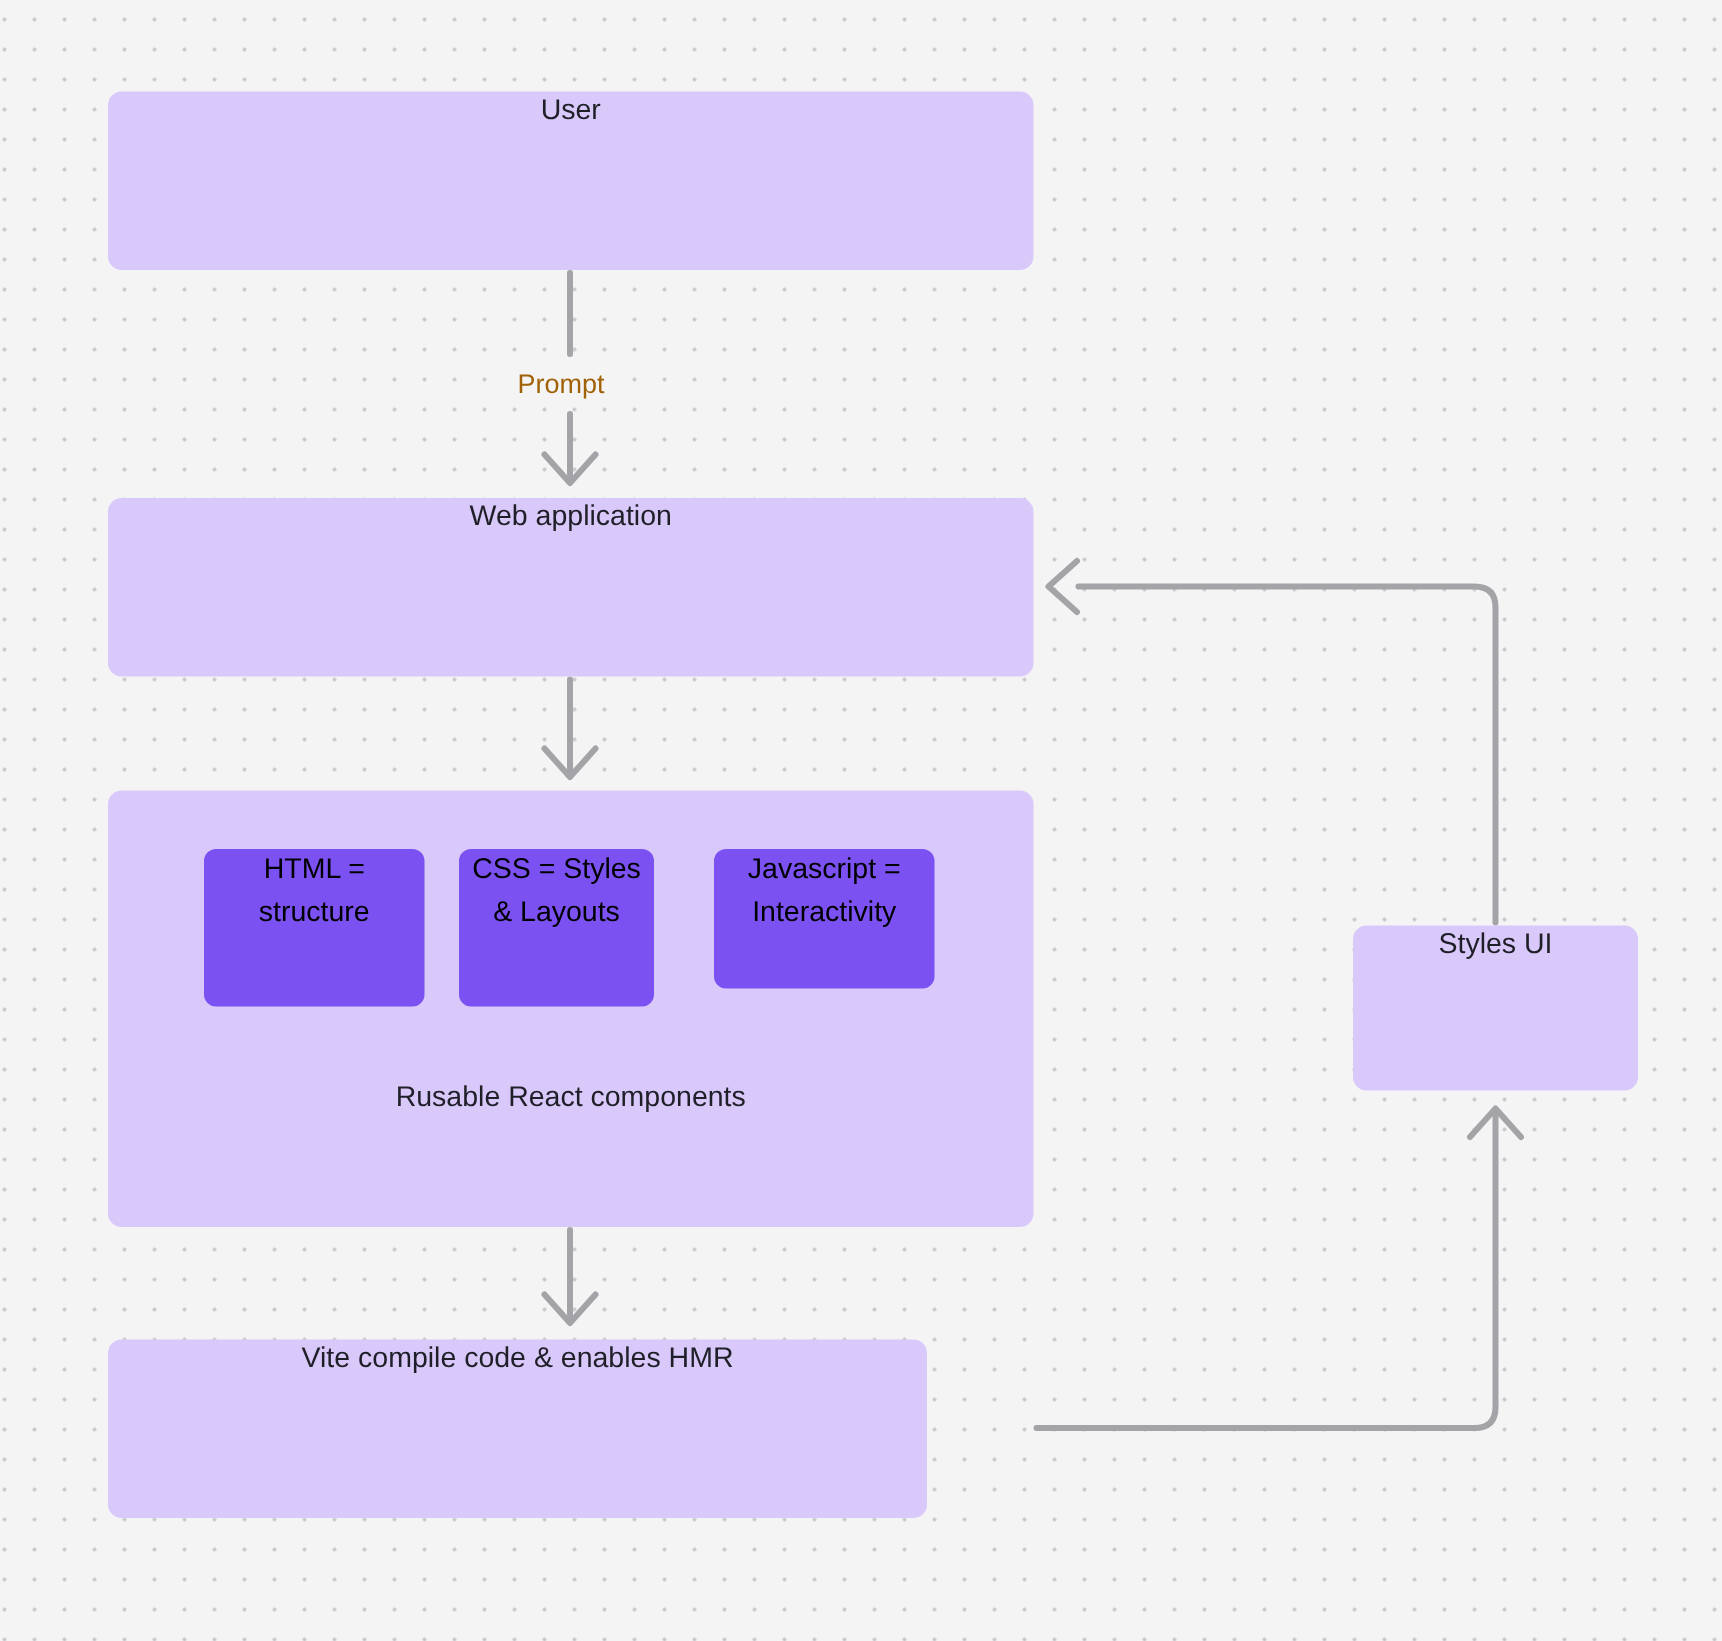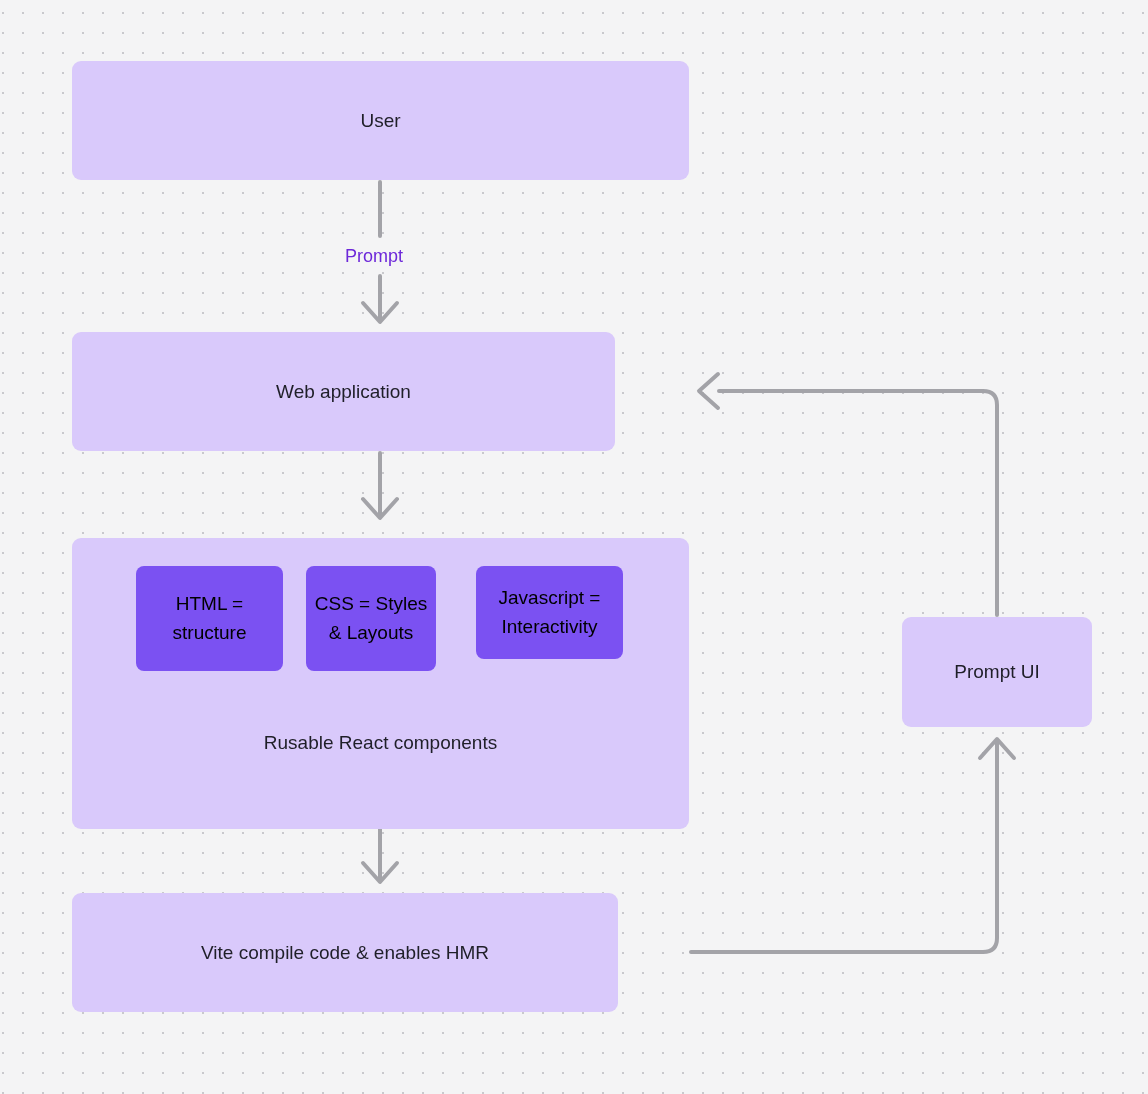--- a/index.html
+++ b/index.html
@@ -29,21 +29,21 @@
     top: 0;
     width: 1148px;
     height: 1094px;
     pointer-events: none;
   }
   .node {
     position: absolute;
     box-sizing: border-box;
     border-radius: 9px;
     display: flex;
-    align-items: center;
+    align-items: flex-start;
     justify-content: center;
     text-align: center;
   }
   .node-outer {
     background-color: #d9c9fb;
     color: #1f1f28;
     font-size: 19px;
     line-height: 1.35;
   }
   .node-inner {
@@ -53,34 +53,33 @@
     line-height: 1.5;
     border-radius: 8px;
   }
   .node-label {
     display: block;
     white-space: pre-line;
   }
   .group-node {
     align-items: flex-start;
     justify-content: flex-start;
-    margin-top: 11px;
   }
   .group-caption {
     position: absolute;
     left: 0;
     right: 0;
     text-align: center;
     font-size: 19px;
     color: #1f1f28;
   }
   .edge-label {
     position: absolute;
     font-size: 18px;
-    color: #6d28d9;
+    color: #a16207;
     background-color: #f4f4f5;
     padding: 0 7px;
     white-space: nowrap;
   }
 </style>
 </head>
 <body>
 
 <div id="canvas">
 
@@ -116,21 +115,21 @@
   </svg>
 
   <div class="node node-outer" style="left:72px; top:61px; width:617px; height:119px;">
     <span class="node-label">User</span>
   </div>
 
   <div class="edge-label" style="left:338px; top:246px;">
     <span>Prompt</span>
   </div>
 
-  <div class="node node-outer" style="left:72px; top:332px; width:543px; height:119px;">
+  <div class="node node-outer" style="left:72px; top:332px; width:617px; height:119px;">
     <span class="node-label">Web application</span>
   </div>
 
   <div class="node node-outer group-node" style="left:72px; top:527px; width:617px; height:291px;">
     <div class="group-caption" style="top:192px;">
       <span>Rusable React components</span>
     </div>
   </div>
 
   <div class="node node-inner" style="left:136px; top:566px; width:147px; height:105px;">
@@ -146,16 +145,16 @@
   <div class="node node-inner" style="left:476px; top:566px; width:147px; height:93px;">
     <span class="node-label">Javascript =
 Interactivity</span>
   </div>
 
   <div class="node node-outer" style="left:72px; top:893px; width:546px; height:119px;">
     <span class="node-label">Vite compile code &amp; enables HMR</span>
   </div>
 
   <div class="node node-outer" style="left:902px; top:617px; width:190px; height:110px;">
-    <span class="node-label">Prompt UI</span>
+    <span class="node-label">Styles UI</span>
   </div>
 
 </div>
 
 </body></html>

